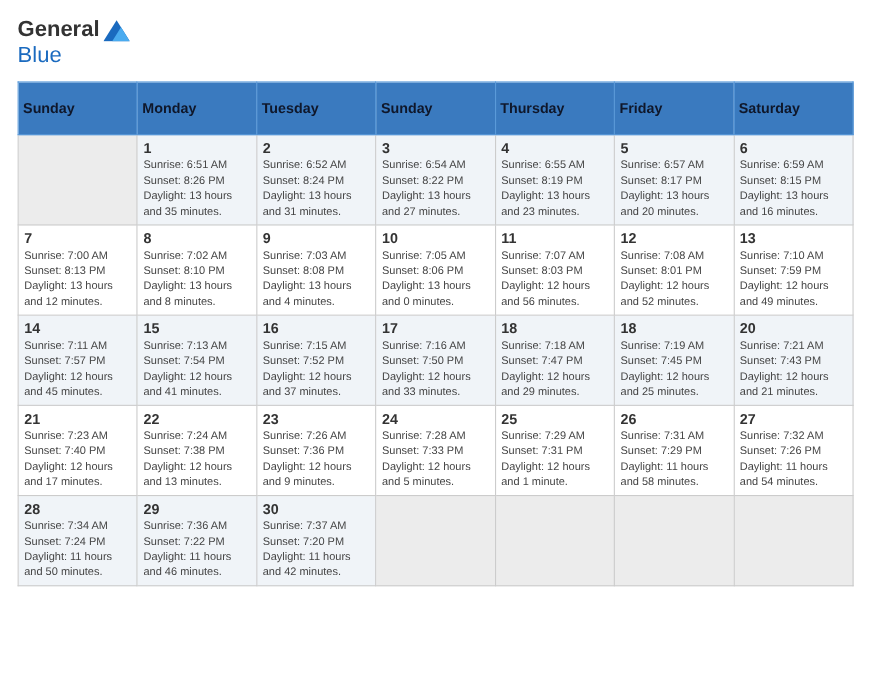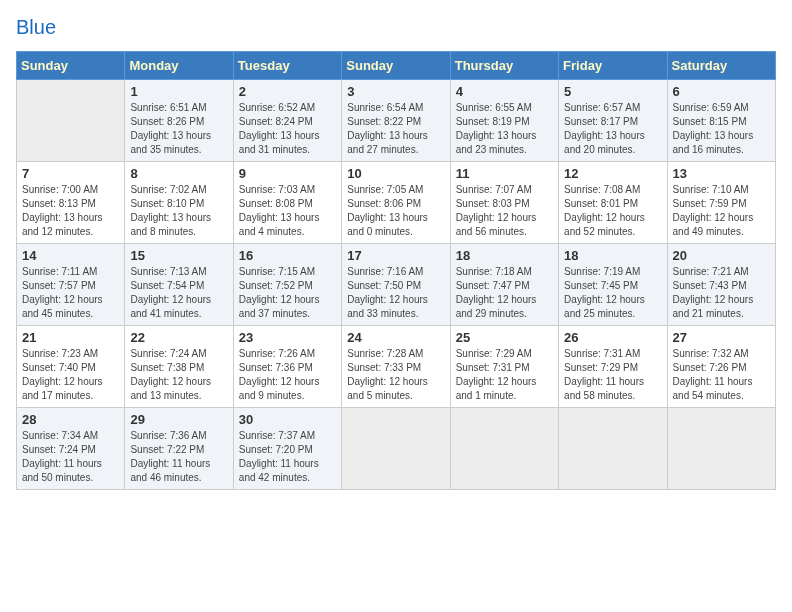--- a/index.html
+++ b/index.html
@@ -53,24 +53,24 @@
       font-size: 15px;
       color: #555;
     }
     .calendar {
       width: 100%;
       border-collapse: collapse;
       border: 1px solid #ccc;
     }
     .calendar th {
       background: #3a7abf;
-      color: #fef9c3;
+      color: #0f172a;
       font-size: 13px;
       font-weight: bold;
-      padding: 6px 4px;
+      padding: 16px 4px;
       text-align: left;
       border: 1px solid #5a9ad9;
     }
     .calendar td {
       vertical-align: top;
       border: 1px solid #ccc;
       padding: 4px 5px;
       width: 108px;
       min-height: 70px;
       background: #fff;
@@ -98,20 +98,27 @@
     }
     .week-row td.empty {
       background: #ececec;
     }
   </style>
 </head>
 <body>
 
 <div class="header">
   <div class="logo">
+    <div class="logo-text">
+      <span class="logo-general">General</span>
+      <svg class="logo-icon" viewBox="0 0 30 24" xmlns="http://www.w3.org/2000/svg">
+        <polygon points="0,24 15,0 30,24" fill="#1a6abf"></polygon>
+        <polygon points="10,24 20,8 30,24" fill="#4aabef"></polygon>
+      </svg>
+    </div>
     <span class="logo-blue">Blue</span>
   </div>
   <div class="title-block">
     <div class="month-title"></div>
     <div class="location"></div>
   </div>
 </div>
 
 <table class="calendar">
   <thead>

